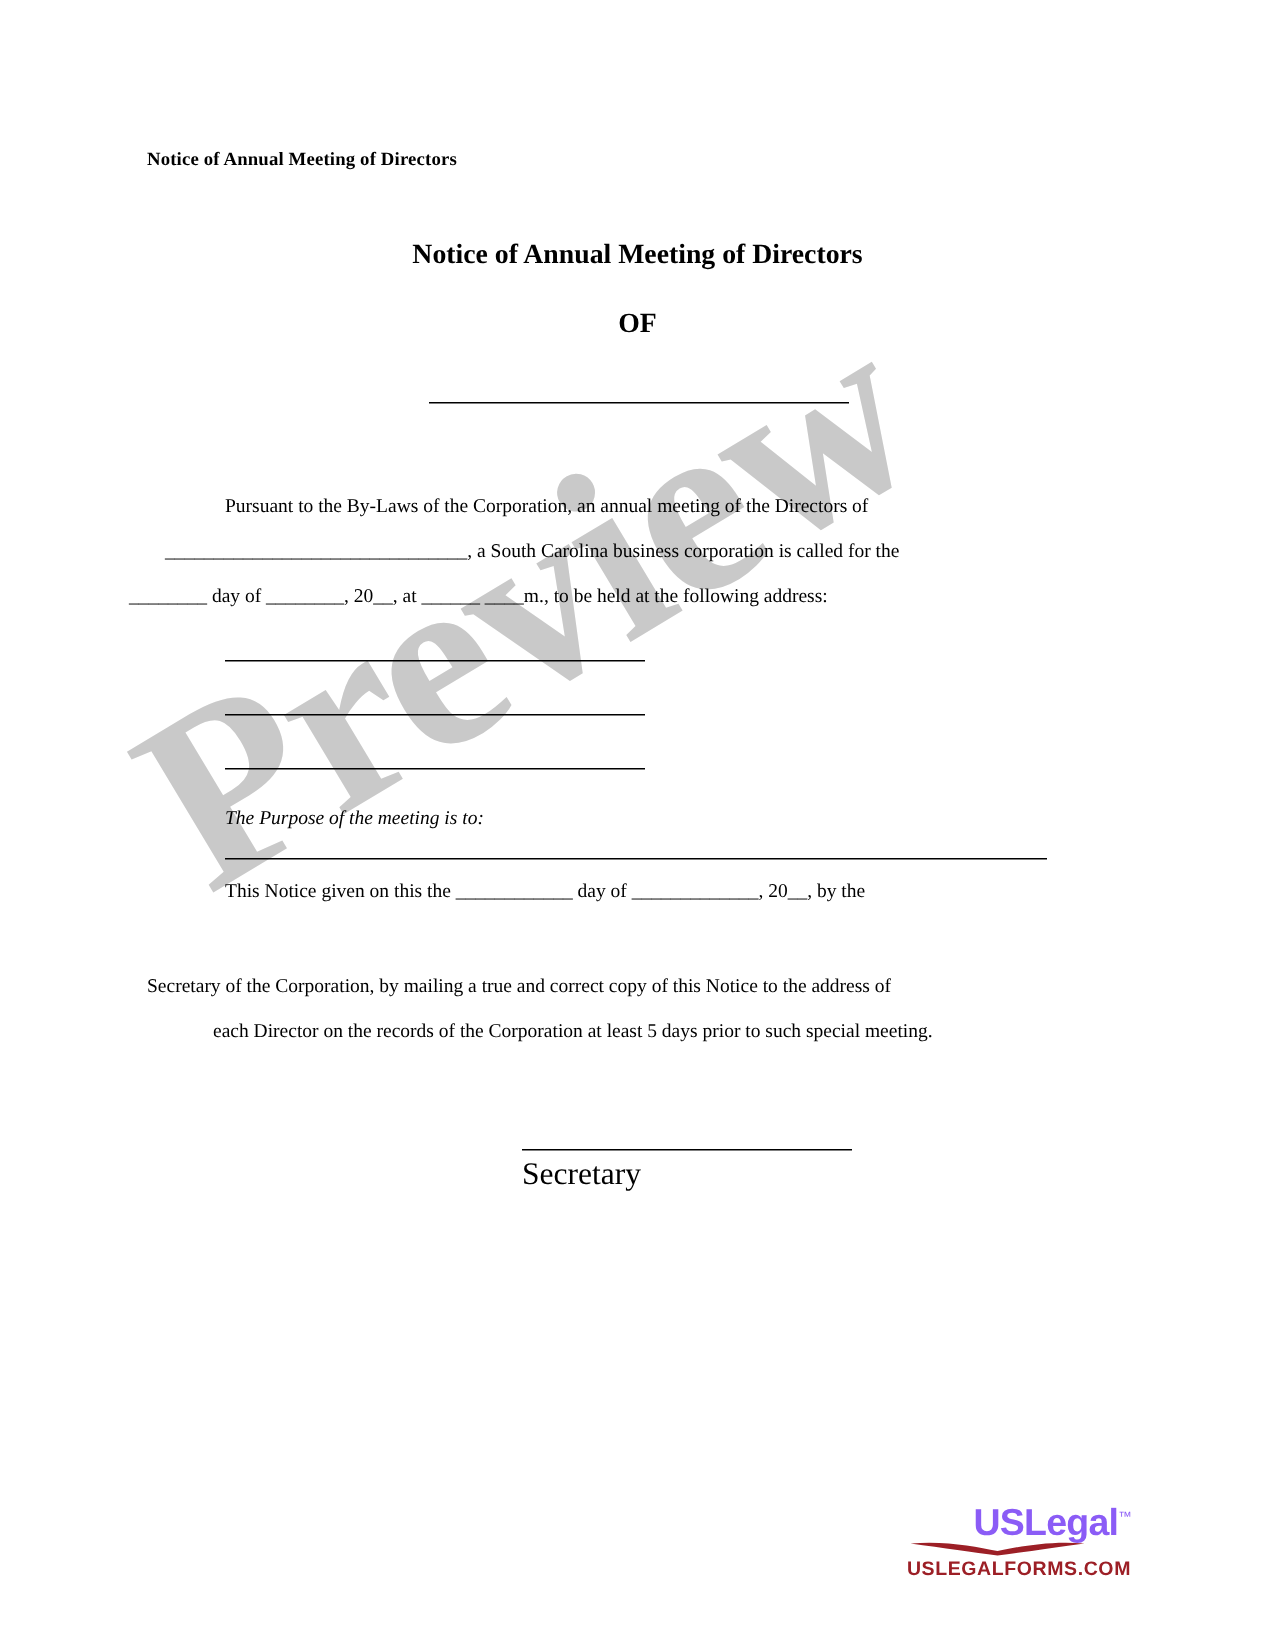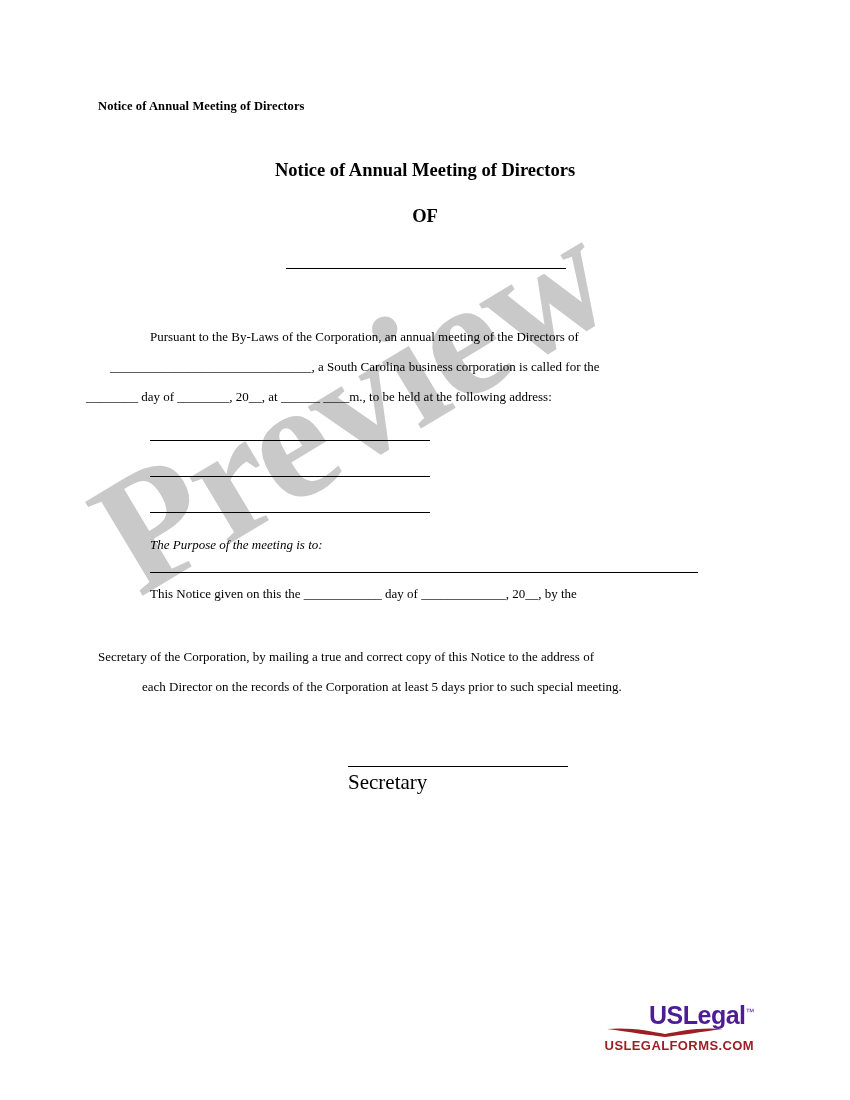--- a/index.html
+++ b/index.html
@@ -146,21 +146,21 @@
     position: absolute;
     right: 96px;
     bottom: 48px;
     text-align: right;
     z-index: 10;
   }
   .logo-main {
     font-family: "Liberation Sans", sans-serif;
     font-size: 25px;
     font-weight: bold;
-    color: #4c1d95;
+    color: #8b5cf6;
     letter-spacing: -0.5px;
     line-height: 1;
     position: relative;
     display: inline-block;
   }
   .logo-main .tm {
     font-size: 9px;
     vertical-align: super;
     font-weight: normal;
   }

